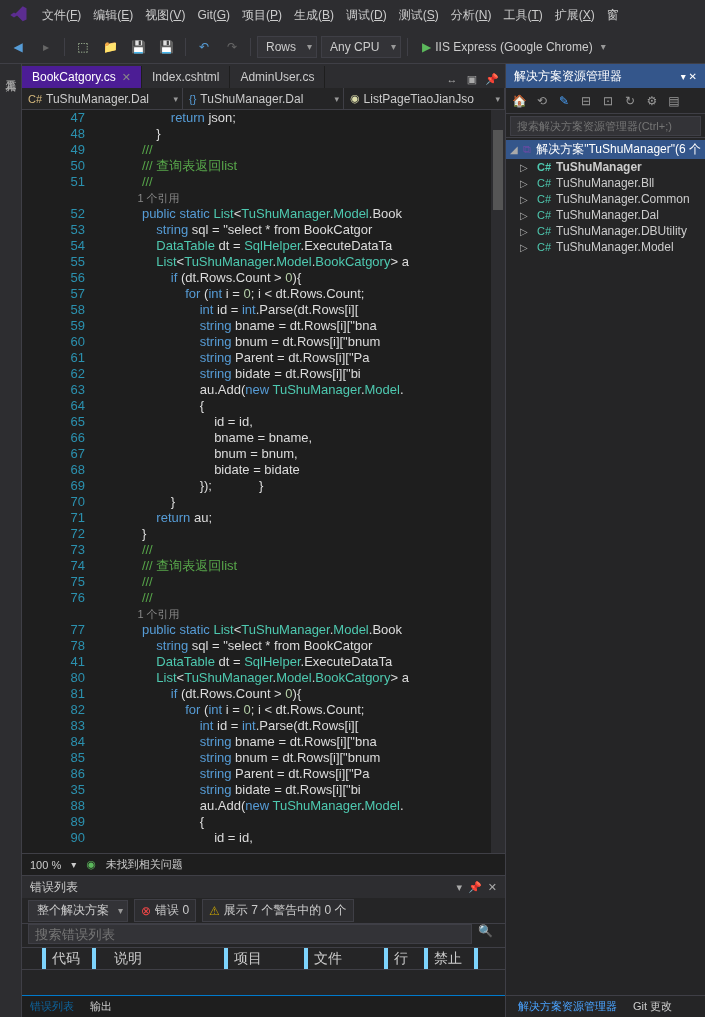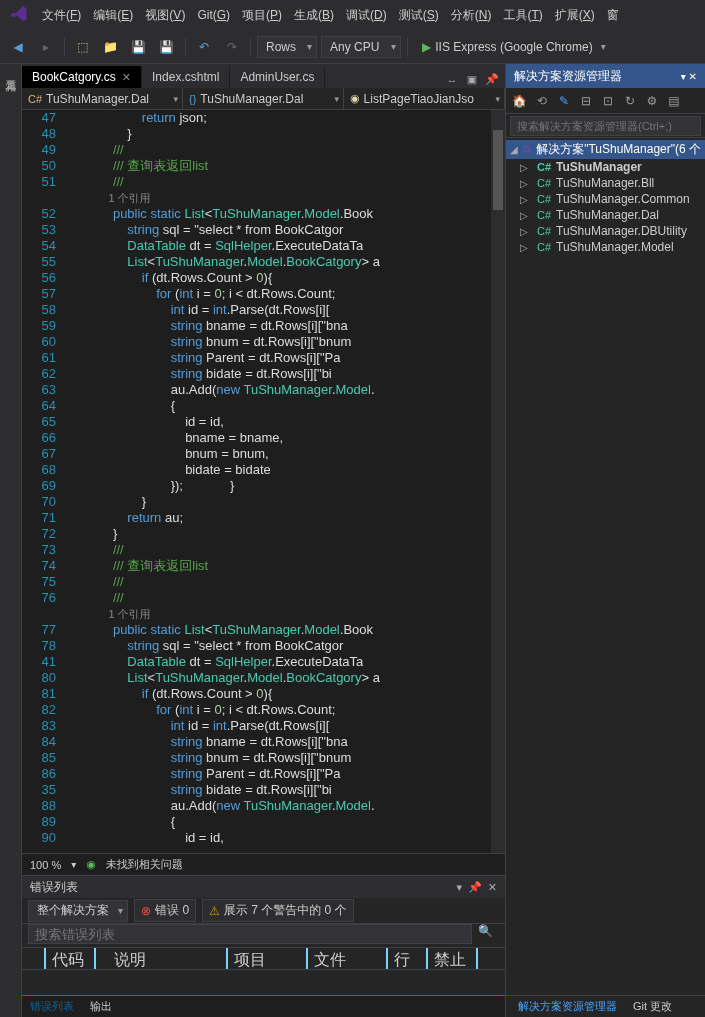--- a/index.html
+++ b/index.html
@@ -14,51 +14,51 @@
 .tb-combo { background: #333337; border: 1px solid #3f3f46; padding: 2px 18px 2px 8px; position: relative; min-width: 60px; height: 22px; display: flex; align-items: center; }
 .tb-combo::after { content: '▾'; position: absolute; right: 4px; font-size: 10px; color: #999; }
 .run-btn { display: flex; align-items: center; gap: 4px; padding: 2px 8px; cursor: pointer; }
 .run-btn .play { color: #5cb85c; font-size: 12px; }
 .main-area { display: flex; flex: 1; overflow: hidden; }
 .left-strip { width: 22px; background: #2d2d30; border-right: 1px solid #3f3f46; display: flex; flex-direction: column; align-items: center; padding-top: 4px; }
 .left-strip span { writing-mode: vertical-lr; font-size: 11px; color: #aaa; padding: 4px 0; }
 .editor-pane { flex: 1; display: flex; flex-direction: column; overflow: hidden; min-width: 0; }
 .tabs { display: flex; background: #2d2d30; height: 24px; align-items: flex-end; }
 .tab { padding: 4px 10px; background: #2d2d30; border-right: 1px solid #1e1e1e; font-size: 12px; cursor: pointer; display: flex; align-items: center; gap: 6px; }
-.tab.active { background: #000000; color: #fff; }
+.tab.active { background: #4c1d95; color: #fff; }
 .tab .close { font-size: 11px; color: #888; }
 .tab-tools { margin-left: auto; display: flex; gap: 2px; padding: 0 4px; }
 .tab-tools span { width: 18px; height: 18px; display: flex; align-items: center; justify-content: center; font-size: 11px; color: #aaa; cursor: pointer; }
 .nav-bar { display: flex; height: 22px; background: #252526; border-bottom: 1px solid #3f3f46; }
 .nav-combo { flex: 1; border-right: 1px solid #3f3f46; padding: 2px 6px; display: flex; align-items: center; gap: 4px; overflow: hidden; white-space: nowrap; position: relative; }
 .nav-combo::after { content: '▾'; position: absolute; right: 4px; font-size: 9px; color: #999; }
 .nav-icon-cs { color: #d7ba7d; font-size: 11px; }
 .nav-icon-ns { color: #569cd6; font-size: 11px; }
 .nav-icon-mth { color: #dcdcaa; font-size: 11px; }
-.code-area { flex: 1; display: flex; overflow: hidden; font-family: Consolas, monospace; font-size: 13px; line-height: 16px; position: relative; }
+.code-area { flex: 1; display: flex; overflow: hidden; font-family: Consolas, monospace; font-size: 13px; line-height: 16px; position: relative; margin-left: 29px; }
 .gutter { background: #1e1e1e; color: #2b91af; text-align: right; padding: 0 10px 0 6px; user-select: none; min-width: 44px; }
 .gutter .ln { height: 16px; }
 .fold-strip { width: 14px; background: #1e1e1e; }
 .code-content { flex: 1; overflow: hidden; white-space: pre; color: #dcdcdc; position: relative; }
 .code-line { height: 16px; padding-left: 4px; }
 .kw { color: #569cd6; }
 .type { color: #4ec9b0; }
 .cmt { color: #57a64a; }
 .num { color: #b5cea8; }
 .watermark { position: absolute; top: 50%; left: 50%; transform: translate(-50%, -50%); font-size: 18px; color: #888; opacity: 0.7; font-style: italic; pointer-events: none; white-space: nowrap; }
 .code-status { height: 22px; background: #1e1e1e; border-top: 1px solid #3f3f46; display: flex; align-items: center; padding: 0 8px; gap: 10px; font-size: 11px; }
 .error-panel { height: 120px; background: #252526; border-top: 1px solid #3f3f46; display: flex; flex-direction: column; }
 .ep-header { height: 22px; background: #2d2d30; display: flex; align-items: center; padding: 0 8px; justify-content: space-between; }
 .ep-tools { display: flex; gap: 6px; font-size: 11px; color: #aaa; }
 .ep-filters { height: 26px; display: flex; align-items: center; gap: 6px; padding: 0 6px; border-bottom: 1px solid #3f3f46; }
 .ep-filter { display: flex; align-items: center; gap: 4px; padding: 2px 6px; border: 1px solid #3f3f46; background: #2d2d30; cursor: pointer; }
 .ep-search { height: 24px; display: flex; align-items: flex-start; padding: 0 6px; border-bottom: 1px solid #3f3f46; }
 .ep-search input { flex: 1; background: #333337; border: 1px solid #3f3f46; color: #ccc; padding: 2px 6px; height: 20px; }
 .ep-cols { display: flex; height: 22px; border-bottom: 1px solid #3f3f46; }
-.ep-col { border-right: 2px solid #7dd3fc; padding: 2px 6px; font-size: 16px; }
+.ep-col { border-right: 4px solid #7dd3fc; padding: 2px 6px; font-size: 14px; }
 .bottom-tabs { height: 22px; background: #1e1e1e; display: flex; align-items: center; border-top: 1px solid #007acc; }
 .btab { padding: 2px 8px; cursor: pointer; font-size: 11px; }
 .btab.active { color: #0e639c; }
 .solution-pane { width: 200px; background: #252526; border-left: 1px solid #3f3f46; display: flex; flex-direction: column; }
 .sp-header { height: 24px; background: #34568b; color: #fff; display: flex; align-items: center; padding: 0 8px; justify-content: space-between; font-size: 12px; }
 .sp-toolbar { height: 26px; display: flex; align-items: center; gap: 2px; padding: 0 4px; border-bottom: 1px solid #3f3f46; }
 .sp-toolbar span { width: 20px; height: 20px; display: flex; align-items: center; justify-content: center; font-size: 12px; color: #999; cursor: pointer; }
 .sp-search { height: 24px; padding: 2px 4px; border-bottom: 1px solid #3f3f46; }
 .sp-search input { width: 100%; background: #333337; border: 1px solid #3f3f46; color: #ccc; padding: 2px 6px; height: 20px; font-size: 11px; }
 .sp-tree { flex: 1; padding: 2px 0; overflow: auto; }

